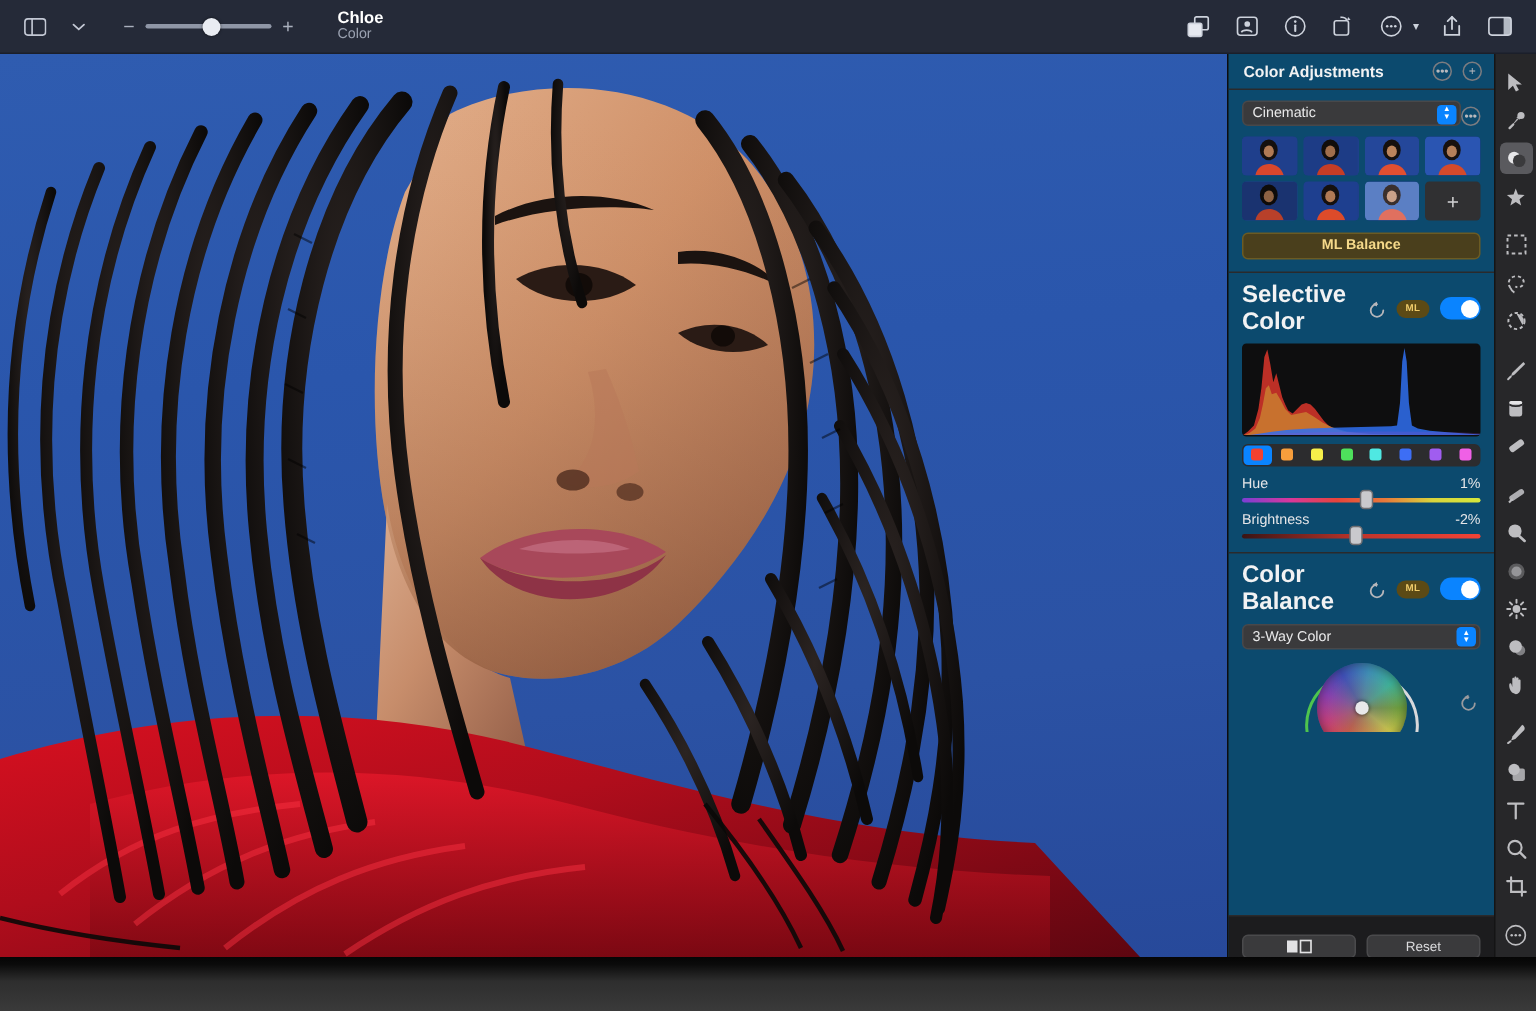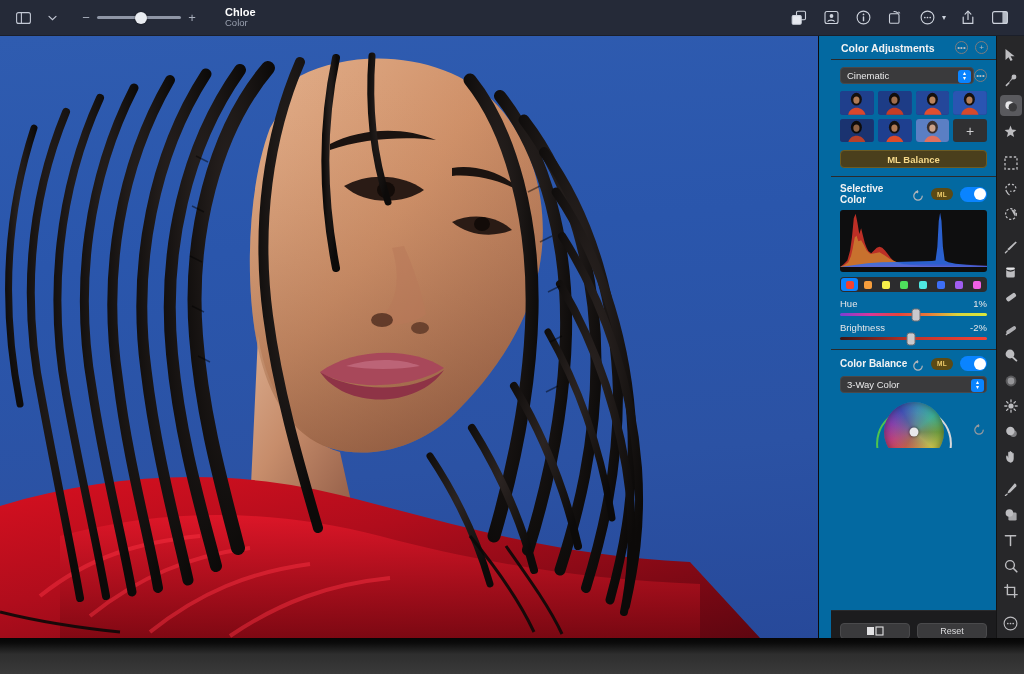--- a/index.html
+++ b/index.html
@@ -51,41 +51,41 @@
   }
   .sky {
     position:absolute; inset:0;
     background:linear-gradient(175deg,#2f5cb0 0%,#2a56ac 35%,#2b52a4 70%,#27499a 100%);
   }
   .photo-svg { position:absolute; inset:0; }
 
   
   .panel {
     position:absolute; left:818px; top:36px; width:178px; height:602px;
-    background:#0369a1; border-left:1px solid #0d0d0e;
-    display:flex; flex-direction:column;padding-left:12px;
+    background:#0c4a6e; border-left:1px solid #0d0d0e;
+    display:flex; flex-direction:column;
   }
   .panel-head {
     height:24px; display:flex; align-items:center;
     padding:0 8px 0 10px; border-bottom:1px solid #2a2a2c;
   }
   .panel-head .ttl { color:#f2f2f3; font-size:10.5px; font-weight:bold; }
   .panel-head .acts { margin-left:auto; display:flex; gap:7px; }
   .circ-btn {
     width:13px; height:13px; border-radius:50%; border:1px solid #7c7c80;
     color:#b9b9bd; font-size:8px; display:flex; align-items:center; justify-content:center;
     cursor:pointer; line-height:1;
   }
   .panel-scroll { flex:1; overflow:hidden; }
 
   .section { padding:7px 9px 8px 9px; }
   .divider { height:1px; background:#2a2a2c; }
 
   
-  .sel-row { display:flex; align-items:center; }
+  .sel-row { display:flex; align-items:flex-end; }
   .select {
     position:relative; flex:1; height:17px; background:#3a3a3c; border-radius:4px;
     display:flex; align-items:center; padding:0 6px;
     color:#e9e9ea; font-size:9.5px; cursor:pointer;
     border:1px solid #48484a;
   }
   .stepper {
     position:absolute; right:2px; top:1.5px; width:13px; height:13px;
     background:#0a84ff; border-radius:3px;
     display:flex; flex-direction:column; align-items:center; justify-content:center;
@@ -112,21 +112,21 @@
     margin:0 9px; height:18px; border-radius:4px;
     background:#4a3f1c; border:1px solid #6b5b23;
     display:flex; align-items:center; justify-content:center;
     color:#f5d98a; font-size:9.5px; font-weight:bold; cursor:pointer;
   }
 
   
   .sec-head {
     display:flex; align-items:center; padding:6px 9px 5px 9px;
   }
-  .sec-head .lbl { color:#f2f2f3; font-size:10px; font-weight:bold; }
+  .sec-head .lbl { color:#f2f2f3; font-size:16px; font-weight:bold; }
   .sec-head .ctrls { margin-left:auto; display:flex; align-items:center; gap:7px; }
   .reset-ic { width:12px; height:12px; color:#b6b6ba; cursor:pointer; }
   .ml-badge {
     width:22px; height:12px; border-radius:6px; background:#5c4a15;
     color:#f0cc6b; font-size:6.5px; font-weight:bold;
     display:flex; align-items:center; justify-content:center; cursor:pointer;
     letter-spacing:.3px;
   }
   .toggle {
     width:27px; height:15px; border-radius:8px; background:#0a84ff;

